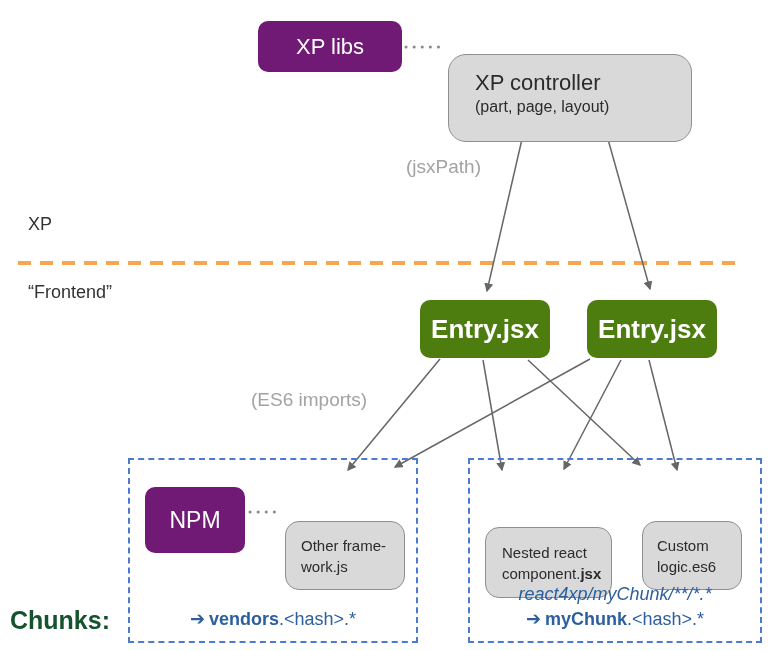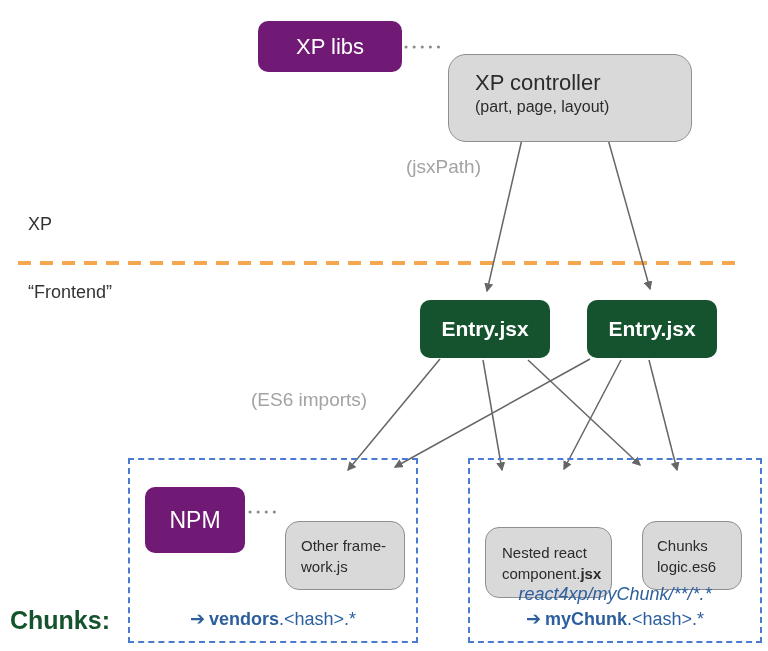--- a/index.html
+++ b/index.html
@@ -30,28 +30,28 @@
     justify-content: center;
   }
   .box-light {
     background: #d9d9d9;
     border: 1.5px solid #8f8f8f;
     border-radius: 14px;
     color: #2b2b2b;
     margin-top: 44px;
   }
   .box-orange {
-    background: #14532d;
+    background: #4d7c0f;
     color: #ffffff;
     border-radius: 10px;
     display: flex;
     align-items: center;
     justify-content: center;
     font-weight: bold;
-    font-size: 21px;
+    font-size: 26px;
   }
 
   .xp-libs { left: 258px; top: 21px; width: 144px; height: 51px; font-size: 22px; }
   .controller { left: 448px; top: 10px; width: 244px; height: 88px; border-radius: 18px; padding: 15px 10px 0 26px; }
   .controller-title { font-size: 22px; line-height: 1.2; }
   .controller-sub { font-size: 16px; line-height: 1.35; }
 
   .entry-left  { left: 420px; top: 300px; width: 130px; height: 58px; }
   .entry-right { left: 587px; top: 300px; width: 130px; height: 58px; }
 
@@ -170,21 +170,21 @@
   </div>
 
   <div class="abs chunk-container container-right"></div>
 
   <div class="abs box-light nested-react">
     <div>Nested react</div>
     <div><span>component.</span><b>jsx</b></div>
   </div>
 
   <div class="abs box-light custom-logic">
-    <div>Chunks</div>
+    <div>Custom</div>
     <div>logic.es6</div>
   </div>
 
   <div class="abs chunk-pattern pattern-right">react4xp/myChunk/**/*.*</div>
   <div class="abs chunk-output output-right">
     <span class="arrow-glyph">➔</span><b>myChunk</b><span>.&lt;hash&gt;.*</span>
   </div>
 
   <div class="abs chunks-label">Chunks:</div>
 

